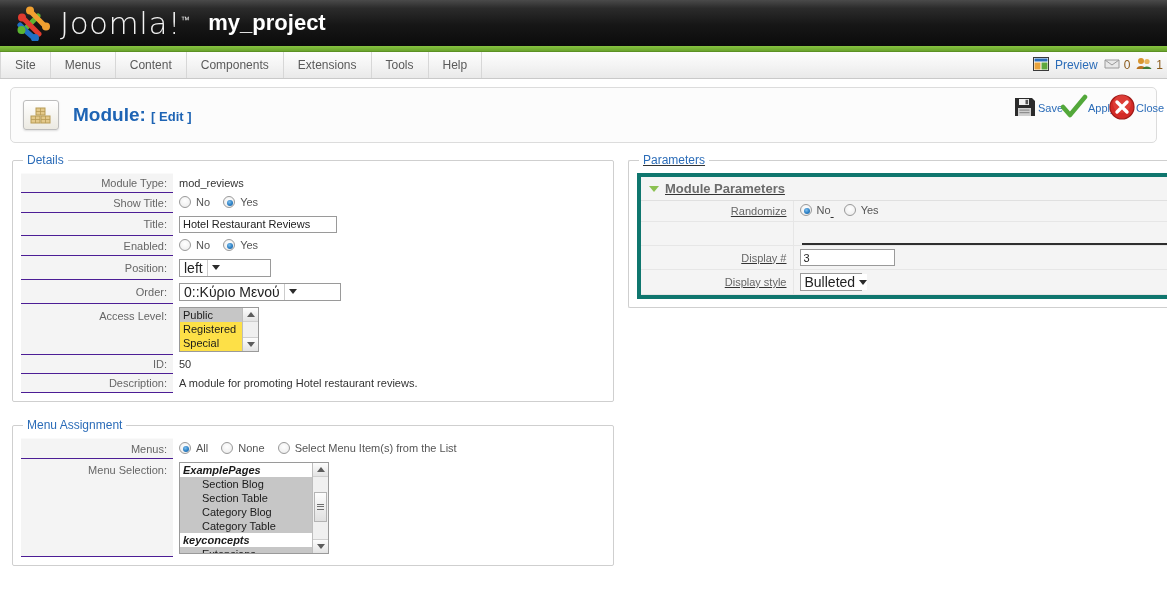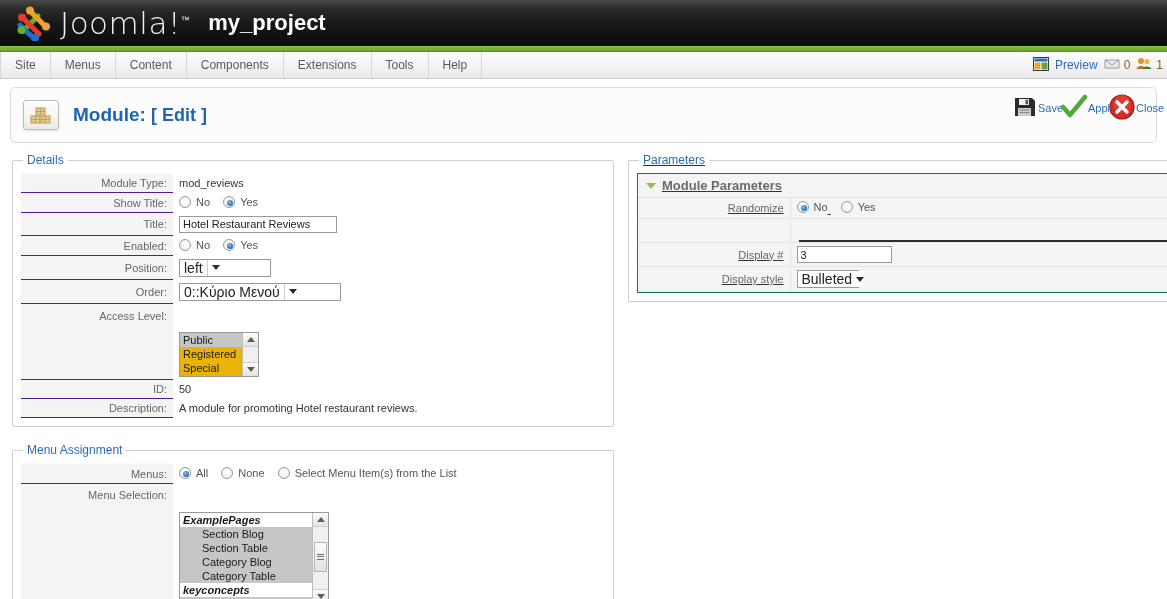--- a/index.html
+++ b/index.html
@@ -91,21 +91,21 @@
     background: linear-gradient(to bottom,#ffffff,#eceae2);
     display:flex; align-items:center; justify-content:center;
     box-shadow: 0 1px 2px rgba(0,0,0,.12);
   }
   .pagetitle {
     margin-left: 14px;
     color: #1e64b4;
     font-size: 19px;
     font-weight: bold;
   }
-  .pagetitle .sub { font-size: 18px; }
+  .pagetitle .sub { font-size: 13px; }
 
   .toolbar {
     position:absolute; right: 0px; top: 2px;
     display:flex; align-items:flex-start;
   }
   .tbtn {
     width: 48px;
     display:flex; align-items:center;
     text-decoration:none;
     padding-top: 2px;
@@ -179,22 +179,22 @@
   }
   .radio.on::after {
     content:""; position:absolute; left:3px; top:3px;
     width:6px;height:6px;border-radius:50%;
     background: radial-gradient(circle at 40% 35%, #7fc0ef 0%, #2b7fc4 55%, #1c5e99 100%);
   }
   .rlabel { color:#555; font-size:11px; }
 
   
   .listbox {
-    border:1px solid #9a9a9a; background:#eab308;
-    display:flex; overflow:hidden;margin-top:25px;
+    border:1px solid #9a9a9a; background:#fde047;
+    display:flex; overflow:hidden;
   }
   .listbox .items { flex:1 1 auto; overflow:hidden; }
   .listbox .li { font-size:11px; line-height:14px; padding:0 3px; white-space:nowrap; color:#1a1a1a; }
   .listbox .li.sel { background:#c6c6c6; }
   .listbox .li.grp { font-weight:bold; font-style:italic; background:#fff; }
   .listbox .li.ind { padding-left: 22px; }
   .vscroll {
     width:16px; flex:0 0 16px; background:#f0f0f0;
     border-left:1px solid #bdbdbd;
     display:flex; flex-direction:column; align-items:center;
@@ -212,21 +212,21 @@
   .thumb {
     background: linear-gradient(to bottom,#fdfdfd,#e0e0e0);
     border:1px solid #b4b4b4;
     flex: 0 0 auto;
     display:flex;align-items:center;justify-content:center;
   }
   .grip { width:7px; height:6px; display:flex; flex-direction:column; justify-content:space-between; }
   .grip i { display:block; height:1px; background:#6e6e6e; }
 
   
-  .ppanel { border:1px solid #0f766e; background:#f4f4f4; }
+  .ppanel { border:4px solid #0f766e; background:#f4f4f4; }
   .phead {
     display:flex; align-items:center; gap:6px;
     padding:4px 8px;
     background:#f4f4f4;
     border-bottom:1px solid #e0e0e0;
     color:#6b6b6b; font-weight:bold; font-size:13px;
   }
   .ptri { width:0;height:0;border-left:5px solid transparent;border-right:5px solid transparent;border-top:6px solid #8cc152; }
   table.ptable { border-collapse:collapse; width:100%; background:#f4f4f4; }
   table.ptable td { padding:3px 6px; font-size:11px; vertical-align:middle; }

